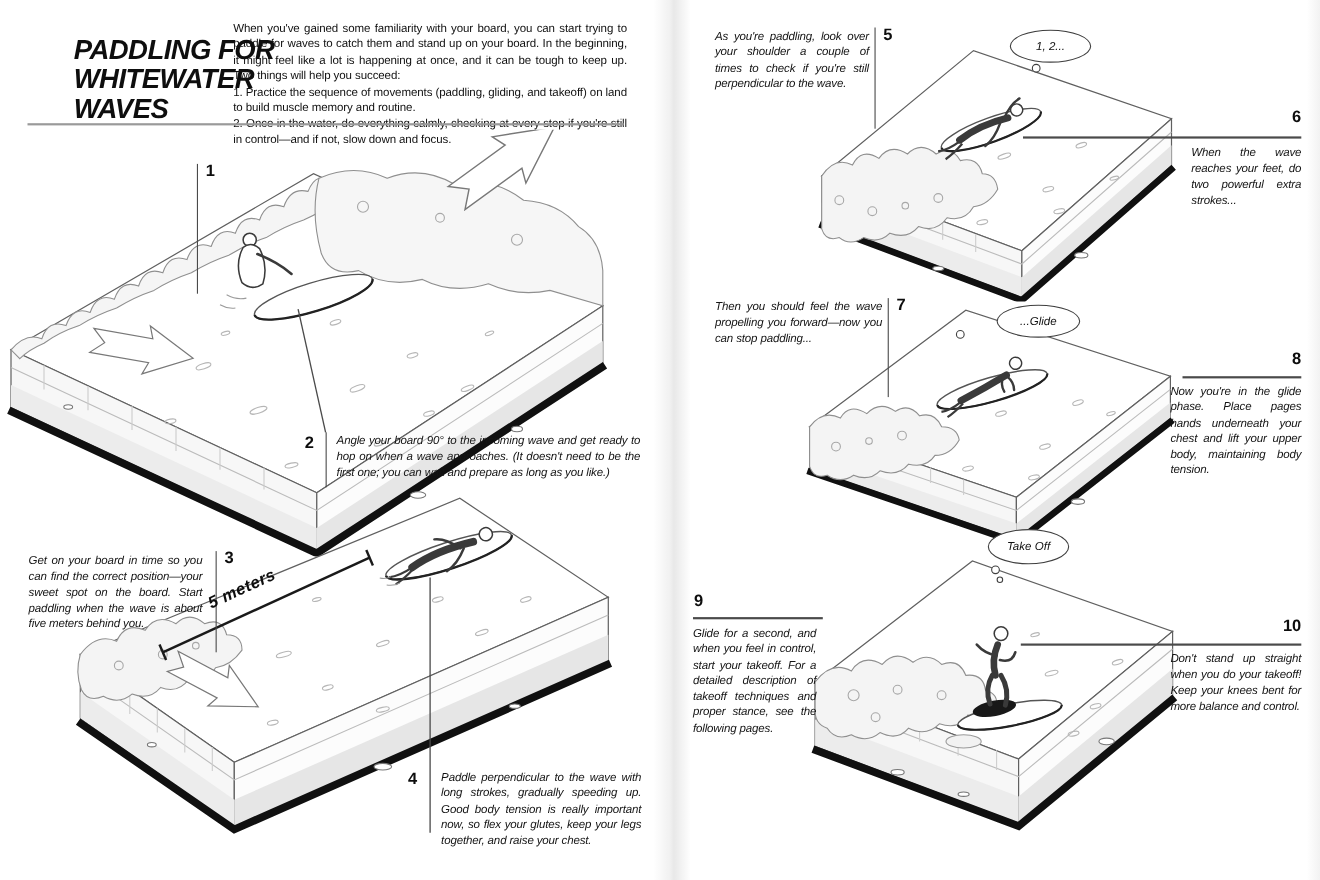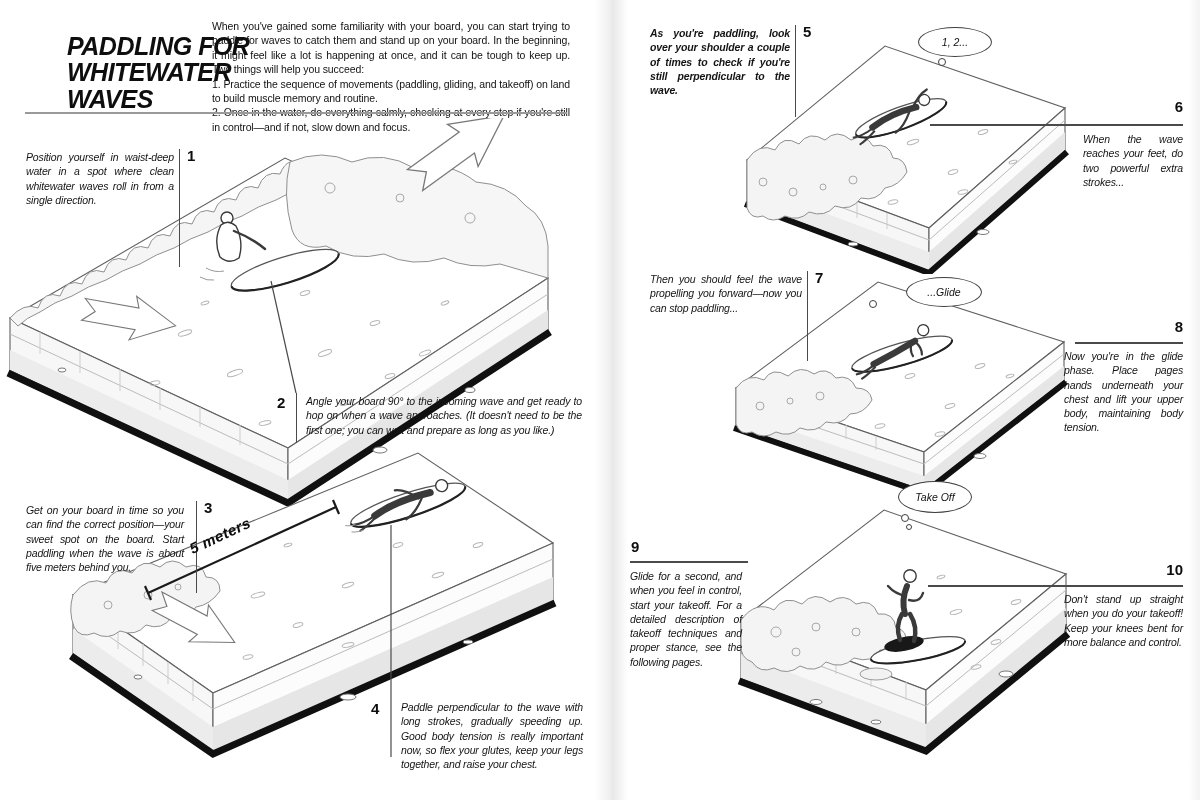--- a/index.html
+++ b/index.html
@@ -149,21 +149,20 @@
         <path d="M 12 -3 Q 2 -16 -8 -18" fill="none" stroke="#3a3a3a" stroke-width="2.2" stroke-linecap="round"></path>
         <path d="M -35 0 Q -48 4 -58 2 M -35 2 Q -46 8 -54 10" fill="none" stroke="#3a3a3a" stroke-width="2"></path>
         <path d="M -62 8 q 6 3 12 2 M -66 0 q 5 3 10 2" fill="none" stroke="#9a9a9a" stroke-width="1"></path>
       </g>
 
       <line x1="343" y1="100" x2="343" y2="332" stroke="#4a4a4a" stroke-width="1.2"></line>
     </svg>
 
     <div class="abs measure" style="left:150px;top:527px;width:140px;">5 meters</div>
 
-    <div class="abs cap z5" style="left:26px;top:150px;width:148px;">Position yourself in waist-deep water in a spot where clean whitewater waves roll in from a single direction.</div>
     <div class="abs vrule z5" style="left:179px;top:149px;height:118px;"></div>
     <div class="abs num z5" style="left:187px;top:148px;">1</div>
 
     <div class="abs num z5" style="left:277px;top:395px;">2</div>
     <div class="abs vrule z5" style="left:296px;top:393px;height:50px;"></div>
     <div class="abs cap z5" style="left:306px;top:394px;width:276px;">Angle your board 90° to the incoming wave and get ready to hop on when a wave approaches. (It doesn't need to be the first one; you can wait and prepare as long as you like.)</div>
 
     <div class="abs cap z5" style="left:26px;top:503px;width:158px;">Get on your board in time so you can find the correct position—your sweet spot on the board. Start paddling when the wave is about five meters behind you.</div>
     <div class="abs vrule z5" style="left:196px;top:501px;height:92px;"></div>
     <div class="abs num z5" style="left:204px;top:500px;">3</div>
@@ -287,21 +286,21 @@
     <div class="abs bubble" style="left:918px;top:27px;width:72px;height:28px;">1, 2...</div>
     <div class="abs dot" style="left:938px;top:58px;width:6px;height:6px;"></div>
 
     <div class="abs bubble" style="left:906px;top:277px;width:74px;height:28px;">...Glide</div>
     <div class="abs dot" style="left:869px;top:300px;width:6px;height:6px;"></div>
 
     <div class="abs bubble" style="left:898px;top:481px;width:72px;height:30px;">Take Off</div>
     <div class="abs dot" style="left:901px;top:514px;width:6px;height:6px;"></div>
     <div class="abs dot" style="left:906px;top:524px;width:4px;height:4px;"></div>
 
-    <div class="abs cap z5" style="left:650px;top:26px;width:140px;font-weight:bold;">As you're paddling, look over your shoulder a couple of times to check if you're still perpendicular to the wave.</div>
+    <div class="abs cap z5" style="left:650px;top:26px;width:140px;">As you're paddling, look over your shoulder a couple of times to check if you're still perpendicular to the wave.</div>
     <div class="abs vrule z5" style="left:795px;top:25px;height:92px;"></div>
     <div class="abs num z5" style="left:803px;top:24px;">5</div>
 
     <div class="abs num z5" style="left:1158px;top:99px;width:25px;text-align:right;">6</div>
     <div class="abs hline z5" style="left:930px;top:124px;width:253px;"></div>
     <div class="abs cap z5" style="left:1083px;top:132px;width:100px;">When the wave reaches your feet, do two powerful extra strokes...</div>
 
     <div class="abs cap z5" style="left:650px;top:272px;width:152px;">Then you should feel the wave propelling you forward—now you can stop paddling...</div>
     <div class="abs vrule z5" style="left:807px;top:271px;height:90px;"></div>
     <div class="abs num z5" style="left:815px;top:270px;">7</div>

